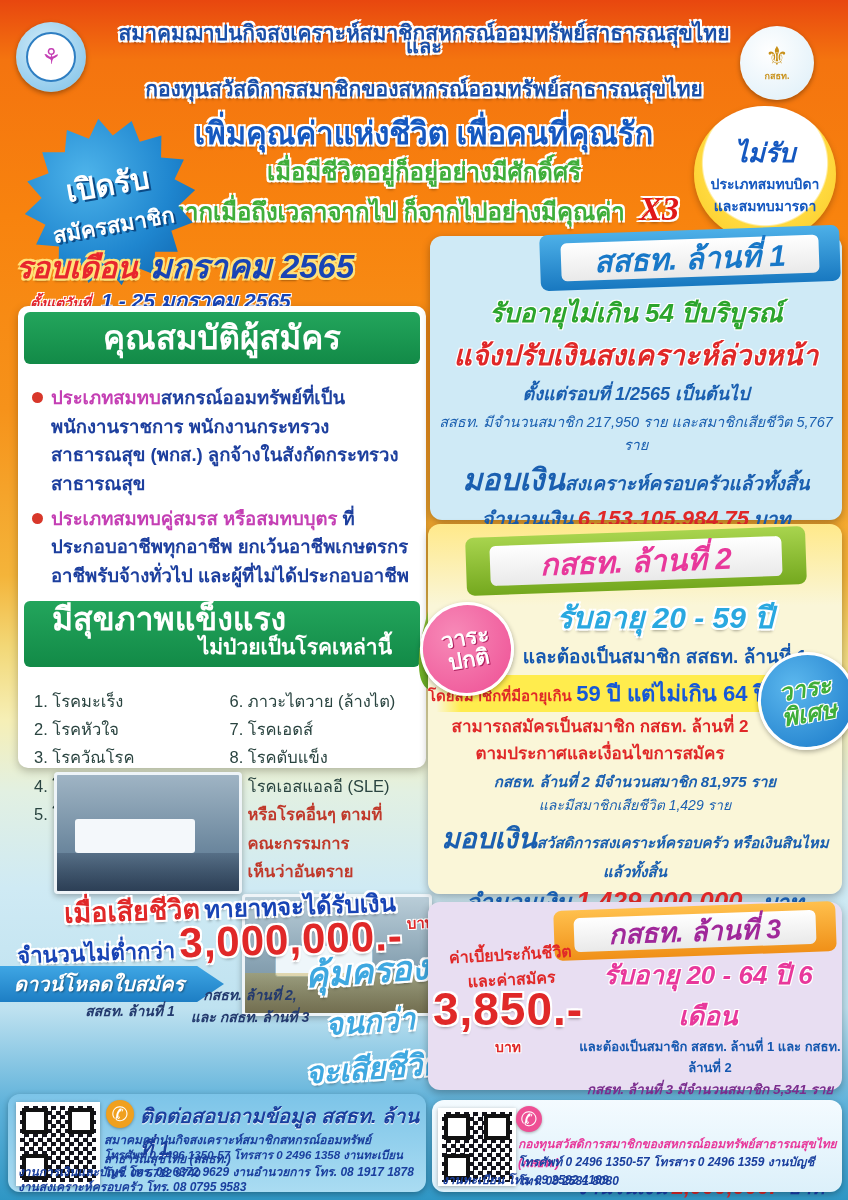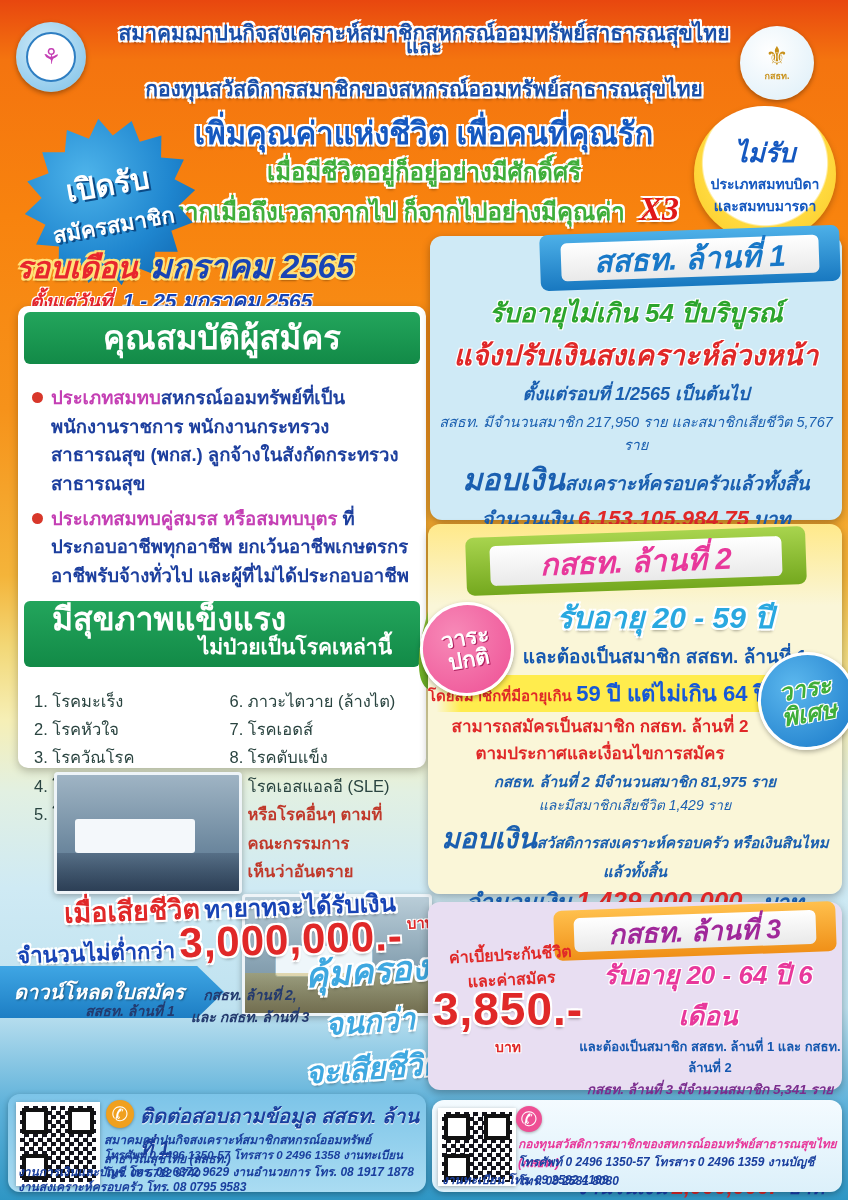--- a/index.html
+++ b/index.html
@@ -76,21 +76,21 @@
     <div class="b" style="color:#1558c0;font-size:26px;font-style:italic;">ไม่รับ</div>
     <div class="b" style="color:#1558c0;font-size:14px;">ประเภทสมทบบิดา</div>
     <div class="b" style="color:#1558c0;font-size:14px;">และสมทบมารดา</div>
   </div>
 
   <div class="abs" style="left:16px;top:240px;">
     <span class="oy b i" style="font-size:30px;color:#e8262d;">รอบเดือน</span>
     <span class="oy b i" style="font-size:33px;color:#1844b5;margin-left:8px;">มกราคม 2565</span>
   </div>
   <div class="abs" style="left:30px;top:284px;">
-    <span class="ow1 b i" style="font-size:19px;color:#e8262d;">ตั้งแต่วันที่</span>
+    <span class="ow1 b i" style="font-size:14px;color:#e8262d;">ตั้งแต่วันที่</span>
     <span class="ow1 b i" style="font-size:21px;color:#1844b5;margin-left:6px;">1 - 25 มกราคม 2565</span>
   </div>
 
   <div class="abs card" style="left:18px;top:306px;width:408px;height:462px;">
     <div class="greenbar ctr b" style="margin:6px;height:52px;line-height:52px;font-size:33px;">คุณสมบัติผู้สมัคร</div>
 
     <div style="padding:8px 14px 0 14px;">
       <div style="display:flex;margin-top:6px;">
         <span class="bullet-dot"></span>
         <div class="qtext"><span class="qhl">ประเภทสมทบ</span><span>สหกรณ์ออมทรัพย์ที่เป็นพนักงานราชการ พนักงานกระทรวงสาธารณสุข (พกส.) ลูกจ้างในสังกัดกระทรวงสาธารณสุข</span></div>
@@ -140,21 +140,21 @@
   <div class="abs" style="left:20px;top:886px;width:420px;transform:rotate(-2deg);text-align:center;">
     <span class="ow b" style="font-size:27px;color:#e02828;">เมื่อเสียชีวิต</span>
     <span class="ow b" style="font-size:24px;color:#1844b5;">ทายาทจะได้รับเงิน</span>
   </div>
   <div class="abs" style="left:6px;top:918px;width:440px;transform:rotate(-2deg);text-align:center;">
     <span class="ow b" style="font-size:22px;color:#1844b5;">จำนวนไม่ต่ำกว่า</span>
     <span class="ow b" style="font-size:42px;color:#e02828;letter-spacing:1px;">3,000,000.-</span>
     <span class="ow1 b" style="font-size:15px;color:#e02828;vertical-align:top;">บาท</span>
   </div>
 
-  <div class="abs arrow-ribbon" style="left:0;top:966px;width:210px;height:52px;text-align:right;">
+  <div class="abs arrow-ribbon" style="left:0;top:966px;width:210px;height:36px;text-align:right;">
     <span class="b i" style="font-size:20px;text-shadow:1px 1px 2px rgba(0,0,0,.4);">ดาวน์โหลดใบสมัคร</span>
   </div>
 
   <div class="abs ctr b i" style="left:70px;top:1000px;width:120px;font-size:14px;color:#233a6e;">สสธท. ล้านที่ 1</div>
 
   <div class="abs ctr b i" style="left:170px;top:984px;width:160px;font-size:14px;color:#233a6e;">
     <div>กสธท. ล้านที่ 2,</div>
     <div>และ กสธท. ล้านที่ 3</div>
   </div>
 

